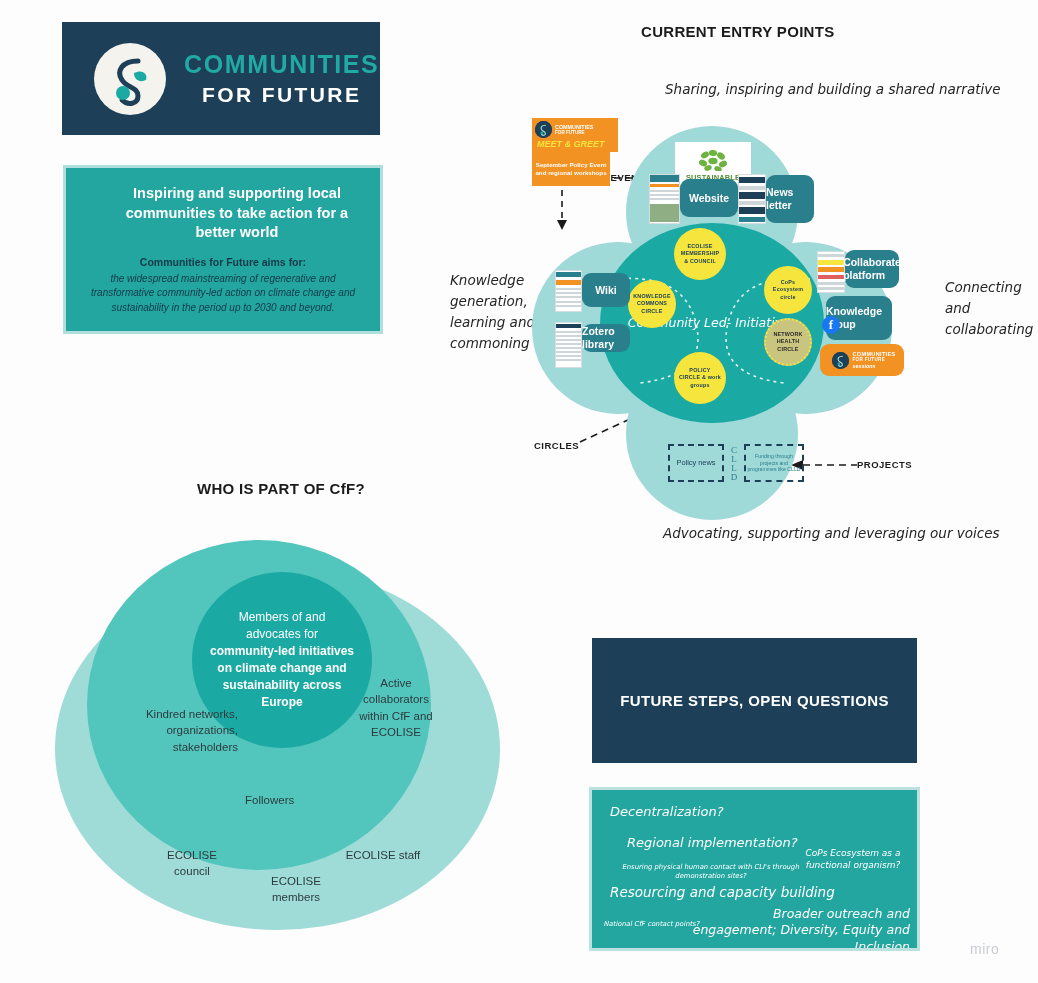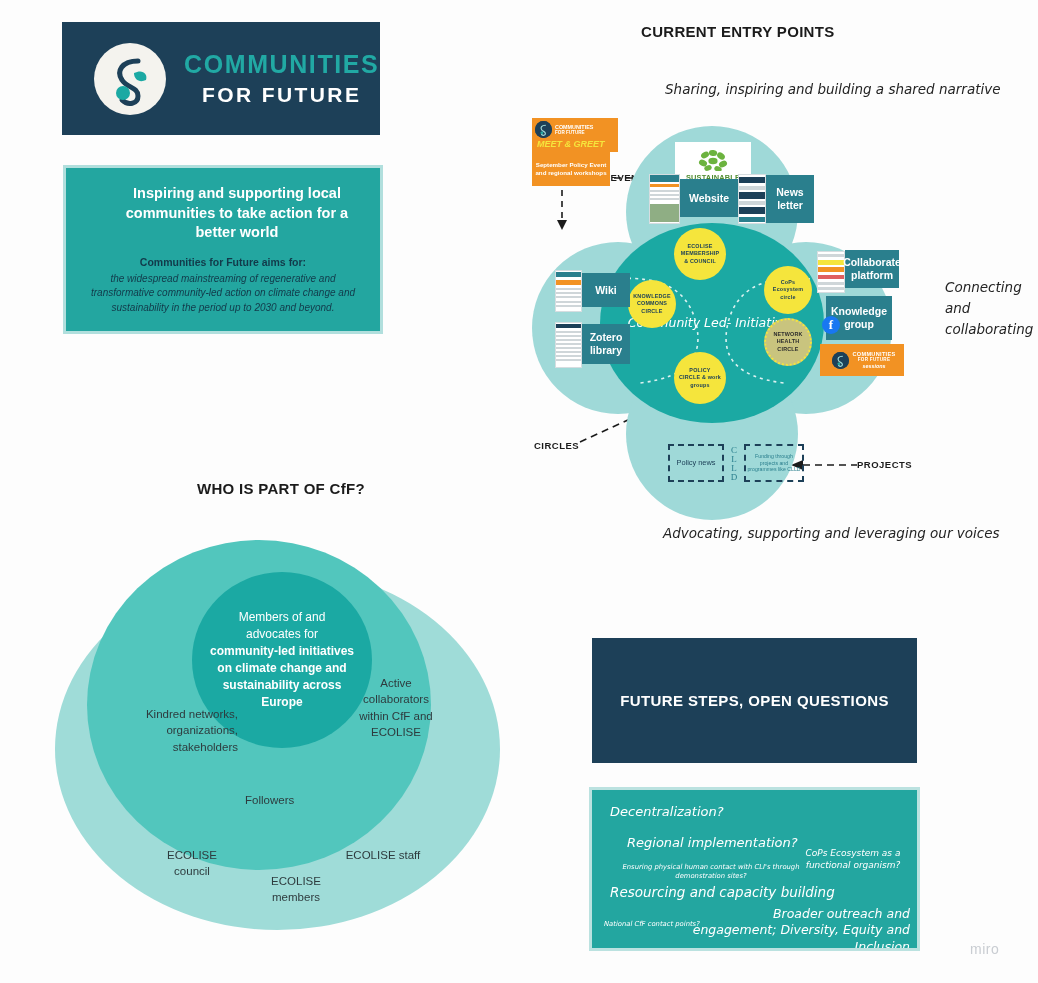--- a/index.html
+++ b/index.html
@@ -138,21 +138,21 @@
     left: 232px; top: 200px; width: 48px; height: 48px;
     background: #c9c47e; color: #2c2c2c;
     border: 2px dotted #f5e53c;
   }
 
   
   .tile {
     position: absolute; background: #2a7f8d; color: #ffffff;
     font-size: 10.5px; font-weight: bold;
     display: flex; align-items: center; justify-content: center;
-    text-align: center; line-height: 1.2;
+    text-align: left; line-height: 1.2; border-radius: 9px;
   }
   .thumb {
     position: absolute;
     background: #ffffff;
     border: 1px solid #d6dde0;
     overflow: hidden;
   }
   .thumb .bar { position: absolute; left: 0; width: 100%; }
 
   
@@ -171,21 +171,21 @@
   }
   #thumb-web  { left: 117px; top: 56px; width: 31px; height: 50px; }
   #tile-web   { left: 148px; top: 61px; width: 58px; height: 38px; }
   #thumb-news { left: 206px; top: 56px; width: 28px; height: 50px; }
   #tile-news  { left: 234px; top: 57px; width: 48px; height: 48px; }
 
   
   #thumb-wiki { left: 23px; top: 152px; width: 27px; height: 42px; }
   #tile-wiki  { left: 50px; top: 155px; width: 48px; height: 34px; }
   #thumb-zot  { left: 23px; top: 204px; width: 27px; height: 46px; }
-  #tile-zot   { left: 50px; top: 206px; width: 48px; height: 40px; }
+  #tile-zot   { left: 50px; top: 206px; width: 48px; height: 28px; }
 
   
   #thumb-coll { left: 285px; top: 133px; width: 28px; height: 42px; }
   #tile-coll  { left: 313px; top: 132px; width: 54px; height: 38px; }
   #tile-fb    { left: 294px; top: 178px; width: 66px; height: 44px; }
   #fb-icon {
     position: absolute; left: 290px; top: 198px;
     width: 18px; height: 18px; border-radius: 50%;
     background: #1877f2; color: #fff; font-weight: bold;
     font-size: 13px; font-family: "Liberation Serif", serif;
@@ -328,20 +328,21 @@
   <div class="abs" id="mission-box">
     <div id="mission-head">Inspiring and supporting local communities to take action for a better world</div>
     <div id="mission-sub">Communities for Future aims for:</div>
     <div id="mission-body">the widespread mainstreaming of regenerative and transformative community-led action on climate change and sustainability in the period up to 2030 and beyond.</div>
   </div>
 
   <div class="abs section-title" id="title-entry">CURRENT ENTRY POINTS</div>
   <div class="abs section-title" id="title-who">WHO IS PART OF CfF?</div>
 
   <div class="abs note" id="note-sharing">Sharing, inspiring and building a shared narrative</div>
+  <div class="abs note" id="note-knowledge">Knowledge generation, learning and commoning</div>
   <div class="abs note" id="note-connecting">Connecting and collaborating</div>
   <div class="abs note" id="note-advocating">Advocating, supporting and leveraging our voices</div>
 
   <div class="abs kicker" id="kick-platforms">PLATFORMS &amp; EVENTS</div>
   <div class="abs kicker" id="kick-circles">CIRCLES</div>
   <div class="abs kicker" id="kick-projects">PROJECTS</div>
 
   <svg class="abs connector" style="left:520px; top:168px; width:140px; height:70px;">
     <line x1="58" y1="10" x2="120" y2="10" stroke="#1b1b1b" stroke-width="1.6" stroke-dasharray="7,5"></line>
     <polygon points="120,5 132,10 120,15" fill="#1b1b1b"></polygon>

